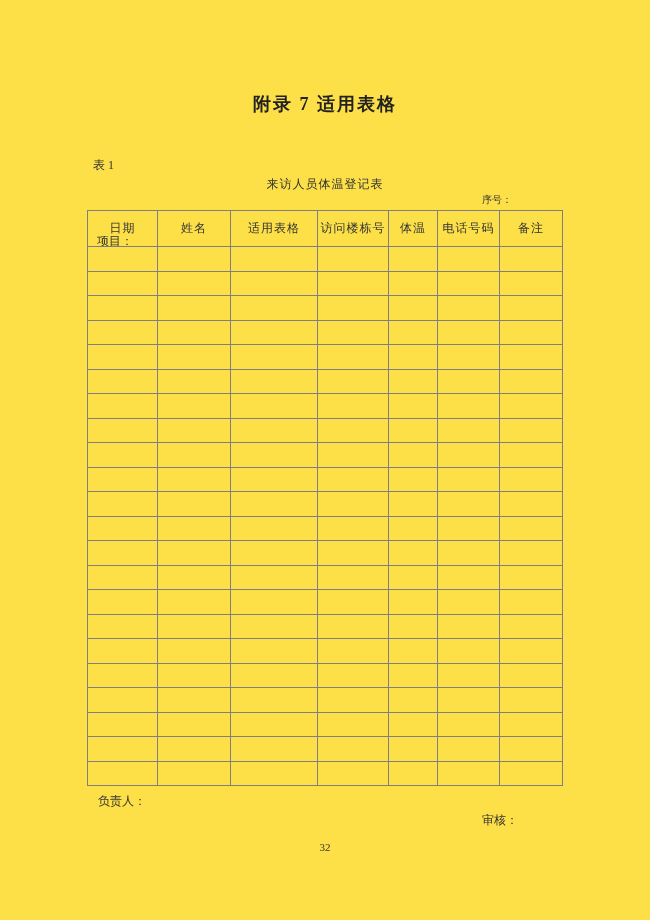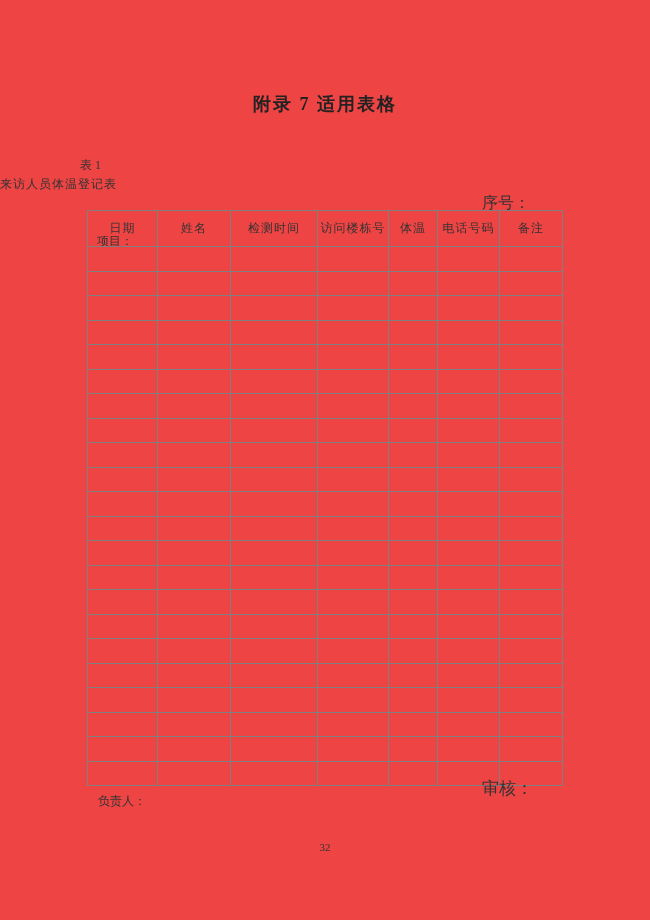--- a/index.html
+++ b/index.html
@@ -4,62 +4,63 @@
 <style>
   html, body {
     margin: 0;
     padding: 0;
     background: #ffffff;
   }
   .page {
     position: relative;
     width: 650px;
     height: 920px;
-    background: #ef4444;
+    background: #fde047;
     font-family: "Liberation Serif", "DejaVu Serif", serif;
     color: #333333;
     overflow: hidden;
   }
   .appendix-title {
     position: absolute;
     top: 92px;
     left: 0;
     width: 100%;
     text-align: center;
     font-size: 18px;
     font-weight: bold;
     letter-spacing: 2px;
     color: #222222;
   }
   .table-label {
     position: absolute;
     top: 157px;
-    left: 80px;
+    left: 93px;
     font-size: 12px;
   }
   .form-title {
     position: absolute;
     top: 176px;
     left: 0;
     width: 100%;
+    text-align: center;
     font-size: 12px;
     letter-spacing: 1px;
   }
   .project-label {
     position: absolute;
     top: 193px;
     left: 97px;
     font-size: 12px;
     margin-top: 40px;
   }
   .serial-label {
     position: absolute;
     top: 193px;
     left: 482px;
-    font-size: 16px;
+    font-size: 10px;
   }
   table.reg-table {
     position: absolute;
     top: 210px;
     left: 87px;
     width: 476px;
     border-collapse: collapse;
     table-layout: fixed;
   }
   .reg-table th,
@@ -83,23 +84,23 @@
   }
   .responsible-label {
     position: absolute;
     top: 793px;
     left: 98px;
     font-size: 12px;
     font-family: Liberation Serif, serif;
   }
   .review-label {
     position: absolute;
-    top: 777px;
+    top: 812px;
     left: 482px;
-    font-size: 17px;
+    font-size: 12px;
   }
   .page-number {
     position: absolute;
     top: 841px;
     left: 0;
     width: 100%;
     text-align: center;
     font-size: 11px;
     color: #333333;
   }
@@ -126,21 +127,21 @@
         <col style="width: 87px;">
         <col style="width: 71px;">
         <col style="width: 49px;">
         <col style="width: 62px;">
         <col style="width: 63px;">
       </colgroup>
     <thead>
       <tr>
           <th>日期</th>
           <th>姓名</th>
-          <th>检测时间</th>
+          <th>适用表格</th>
           <th>访问楼栋号</th>
           <th>体温</th>
           <th>电话号码</th>
           <th>备注</th>
         </tr>
     </thead>
     <tbody>
         <tr>
           <td></td>
           <td></td>

